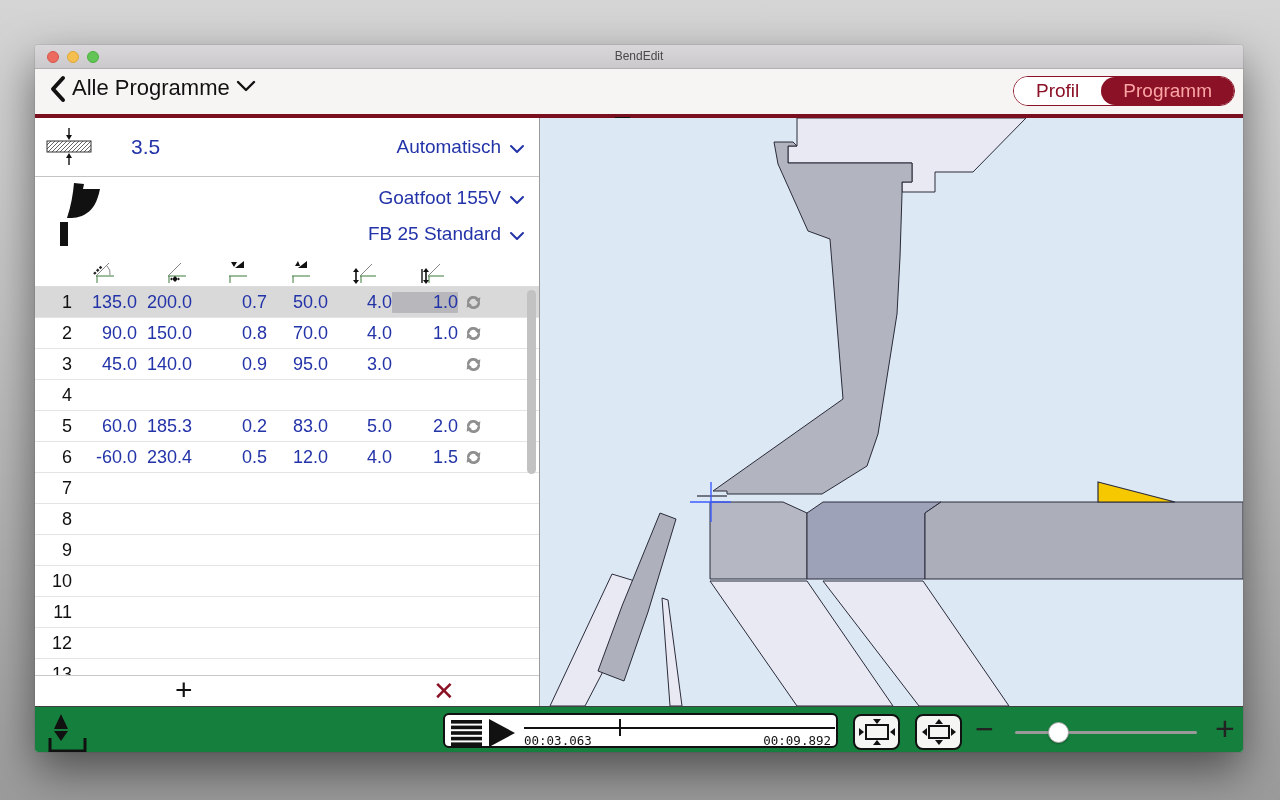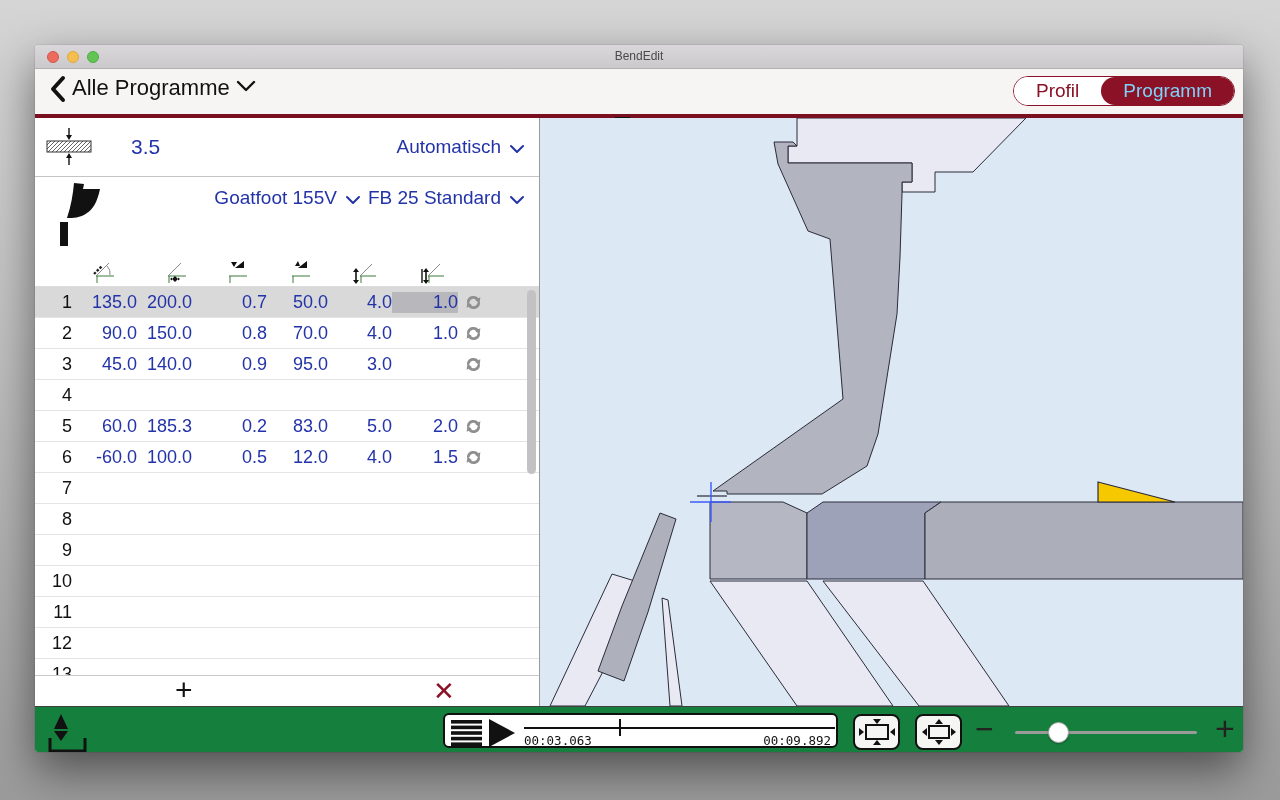--- a/index.html
+++ b/index.html
@@ -20,33 +20,33 @@
   .titletext{text-align:center;font-size:12px;line-height:23px;color:#4a4a4a;}
   
   .navbar{position:relative;height:45px;background:#f6f5f3;}
   .backgroup{position:absolute;left:14px;top:6px;display:flex;align-items:flex-start;gap:6px;cursor:default;}
   .backlabel{font-size:22px;color:#111;}
   .navtitle{position:absolute;left:0;right:0;top:6px;text-align:center;font-size:27px;color:#111;margin-top:37px;}
   .segwrap{position:absolute;right:8px;top:7px;display:flex;height:30px;border:1.5px solid var(--c-accent-red);
     border-radius:16px;overflow:hidden;background:#fff;}
   .seg{border:none;outline:none;background:#fff;color:var(--c-accent-red);font-size:19px;
     font-family:"Liberation Sans",sans-serif;padding:0 22px;cursor:pointer;}
-  .seg.active{background:var(--c-accent-red);color:#7dd3fc;border-radius:14px;}
+  .seg.active{background:var(--c-accent-red);color:#fca5a5;border-radius:14px;}
   .redline{height:4px;background:var(--c-underline-red);}
   
   .content{position:relative;display:flex;height:588px;}
   .panel{position:relative;width:505px;background:#fff;border-right:1px solid #9b9b9b;flex:none;}
   .thickrow{display:flex;align-items:center;height:58px;padding:0 14px 0 10px;gap:16px;}
   .thickval{font-size:21px;color:var(--c-blue);margin-left:22px;}
   .spacer{flex:1;}
   .ddlabel{font-size:19px;color:var(--c-blue);display:flex;align-items:center;gap:8px;cursor:pointer;}
   .hdivider{height:1px;background:#c4c4c4;margin:0 0 0 0;}
   .toolblock{position:relative;height:77px;}
   .toolicon{position:absolute;left:24px;top:5px;}
-  .toolrows{position:absolute;right:14px;top:6px;display:flex;gap:7px;align-items:flex-end;}
+  .toolrows{position:absolute;right:14px;top:6px;display:flex;flex-direction:column;gap:7px;align-items:flex-end;}
   .colhead{position:relative;height:32px;}
   .colicon{position:absolute;top:4px;}
   
   .rows{height:389px;overflow:hidden;border-top:1px solid #dcdcdc;}
   .trow{display:flex;align-items:center;height:31px;border-bottom:1px solid #e4e4e4;background:#fff;}
   .trow.selected{background:var(--c-selected-row);}
   .tnum{width:37px;text-align:right;font-size:18px;color:#111;flex:none;}
   .tcell{text-align:right;font-size:18px;color:var(--c-blue);flex:none;}
   .tcell.selcell{background:var(--c-selected-cell);border-radius:1px;}
   .tref{width:30px;display:flex;justify-content:center;align-items:center;flex:none;}
@@ -281,21 +281,21 @@
                 <path d="M4.5,9 A5.5,5.5 0 0 1 14.6,7.2" fill="none" stroke="var(--c-refresh-gray)" stroke-width="2.8" stroke-linecap="round"></path>
                 <polygon points="17.2,4.4 16.4,11 11.6,7.2" fill="var(--c-refresh-gray)"></polygon>
                 <path d="M15.5,11 A5.5,5.5 0 0 1 5.4,12.8" fill="none" stroke="var(--c-refresh-gray)" stroke-width="2.8" stroke-linecap="round"></path>
                 <polygon points="2.8,15.6 3.6,9 8.4,12.8" fill="var(--c-refresh-gray)"></polygon>
               </svg>
             </span>
           </div>
           <div class="trow">
             <span class="tnum">6</span>
             <span class="tcell" style="width:65px">-60.0</span>
-            <span class="tcell" style="width:55px">100.0</span>
+            <span class="tcell" style="width:55px">230.4</span>
             <span class="tcell" style="width:75px">0.5</span>
             <span class="tcell" style="width:61px">12.0</span>
             <span class="tcell" style="width:64px">4.0</span>
             <span class="tcell" style="width:66px">1.5</span>
             <span class="tref">
               <svg width="19" height="19" viewBox="0 0 20 20">
                 <path d="M4.5,9 A5.5,5.5 0 0 1 14.6,7.2" fill="none" stroke="var(--c-refresh-gray)" stroke-width="2.8" stroke-linecap="round"></path>
                 <polygon points="17.2,4.4 16.4,11 11.6,7.2" fill="var(--c-refresh-gray)"></polygon>
                 <path d="M15.5,11 A5.5,5.5 0 0 1 5.4,12.8" fill="none" stroke="var(--c-refresh-gray)" stroke-width="2.8" stroke-linecap="round"></path>
                 <polygon points="2.8,15.6 3.6,9 8.4,12.8" fill="var(--c-refresh-gray)"></polygon>

